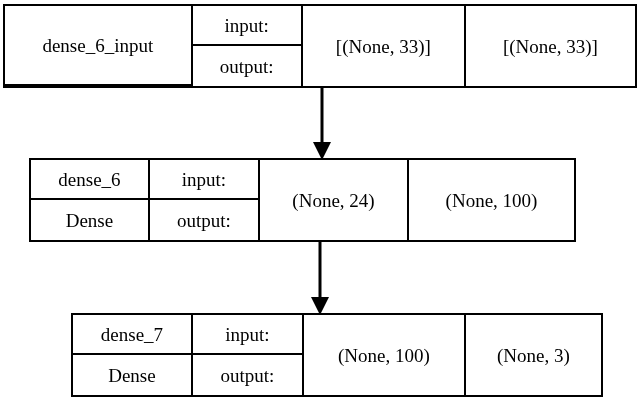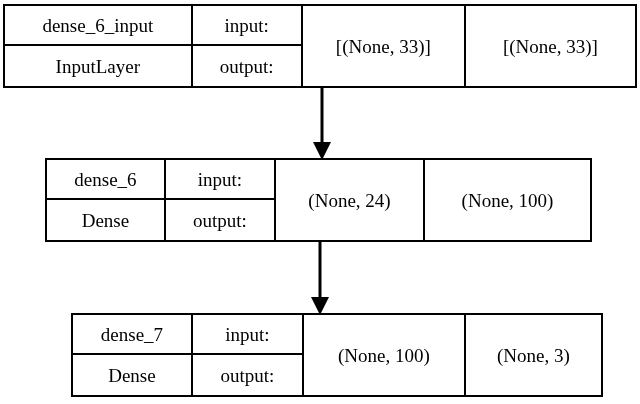--- a/index.html
+++ b/index.html
@@ -74,36 +74,35 @@
   }
 </style>
 </head>
 <body>
 
 <div id="canvas">
 
   <div class="node" style="left:3px; top:4px; width:634px; height:84px;">
     <div class="col col-split" style="width:189px;">
       <div class="cell">dense_6_input</div>
-      <div class="cell">InputLayer</div>
     </div>
     <div class="col col-split" style="width:111px;">
       <div class="cell">input:</div>
       <div class="cell">output:</div>
     </div>
     <div class="col-full" style="width:164px;">[(None, 33)]</div>
     <div class="col-full last" style="width:170px;">[(None, 33)]</div>
   </div>
 
   <svg class="arrow" style="left:303px; top:86px;" width="38" height="74" viewBox="0 0 38 74">
     <line x1="19" y1="0" x2="19" y2="58" stroke="#000000" stroke-width="3"></line>
     <polygon points="10,56 28,56 19,74" fill="#000000"></polygon>
   </svg>
 
-  <div class="node" style="left:45px; top:158px; width:547px; height:84px;">
+  <div class="node" style="left:29px; top:158px; width:547px; height:84px;">
     <div class="col col-split" style="width:120px;">
       <div class="cell">dense_6</div>
       <div class="cell">Dense</div>
     </div>
     <div class="col col-split" style="width:111px;">
       <div class="cell">input:</div>
       <div class="cell">output:</div>
     </div>
     <div class="col-full" style="width:150px;">(None, 24)</div>
     <div class="col-full last" style="width:166px;">(None, 100)</div>

